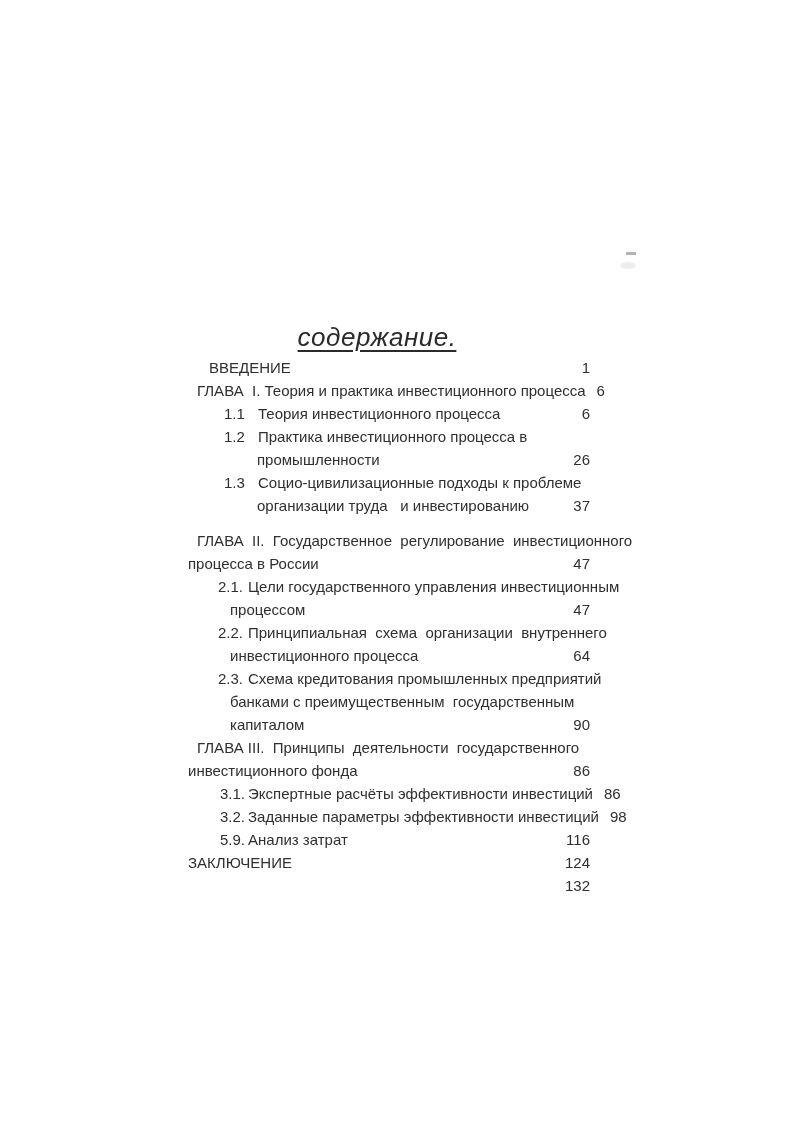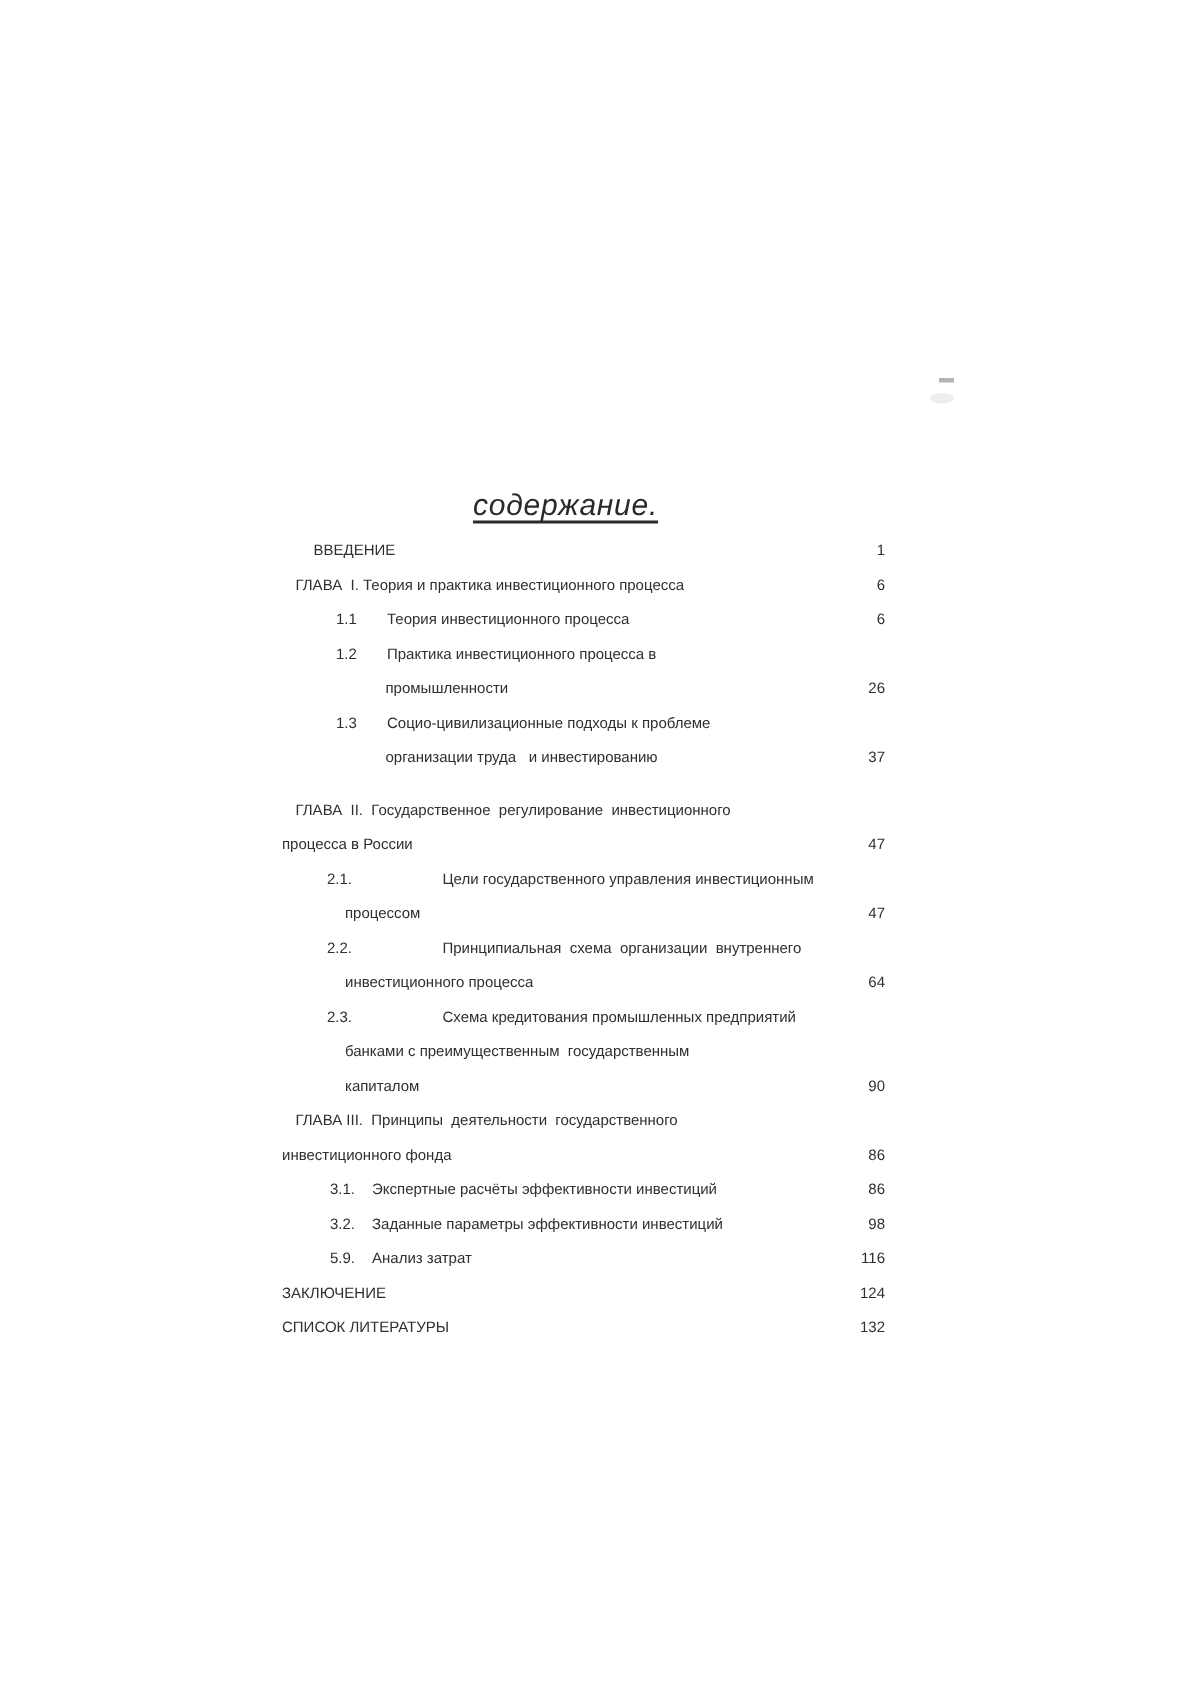--- a/index.html
+++ b/index.html
@@ -11,58 +11,58 @@
     color: #2f2f2f;
     overflow: hidden;
   }
   .doc {
     position: absolute;
     left: 188px; top: 324px;
     width: 402px;
   }
   .title {
     font-style: italic;
-    font-size: 20px;
+    font-size: 26px;
     line-height: 26px;
     letter-spacing: 0.5px;
     text-decoration: underline;
     text-underline-offset: 4px;
     text-decoration-thickness: 1.5px;
     text-align: center;
     position: relative;
     left: -12px;
     margin-bottom: 6px;
     color: #2a2a2a;
   }
   .toc-body { width: 100%; }
   .line {
     display: flex;
     align-items: flex-start;
     height: 23px;
     line-height: 23px;
-    font-size: 10px;
+    font-size: 15px;
   }
   .t, .num, .pg { white-space: pre; flex: 0 0 auto; }
   .leader {
     flex: 1 1 auto;
     min-width: 6px;
     margin: 0 2px 0 3px;
     background-image: radial-gradient(circle, #454545 1.05px, rgba(0,0,0,0) 1.35px);
     background-size: 6px 6px;
     background-repeat: repeat-x;
     background-position: left calc(100% - 4px);
   }
   
   .lv-h0   { margin-left: 0; }
   .lv-h1   { margin-left: 9px; }
   .lv-intro{ margin-left: 21px; }
   .lv-n1   { margin-left: 36px; }
   .lv-n1 .num { width: 34px; }
   .lv-n1c  { margin-left: 69px; }
-  .lv-n2   { margin-left: 30px; gap: 47px; }
+  .lv-n2   { margin-left: 30px; }
   .lv-n2 .num { width: 30px; }
   .lv-n2c  { margin-left: 42px; }
   .lv-n3   { margin-left: 32px; }
   .lv-n3 .num { width: 28px; }
   .wide { width: 452px; margin-top: 12px; }
   
   .artifact-dash {
     position: absolute; left: 626px; top: 252px;
     width: 10px; height: 3px;
     background: #9a9a9a; opacity: 0.75;
@@ -180,18 +180,17 @@
         <span class="t">Анализ затрат</span>
         <span class="leader"></span>
         <span class="pg">116</span>
       </div>
       <div class="line lv-h0">
         <span class="t">ЗАКЛЮЧЕНИЕ</span>
         <span class="leader"></span>
         <span class="pg">124</span>
       </div>
       <div class="line lv-h0">
-        <span class="t">СПИСОК ЛИТЕРАТУРЫ</span>
         <span class="leader"></span>
         <span class="pg">132</span>
       </div>
     </div>
 </div>
 
 </body></html>

